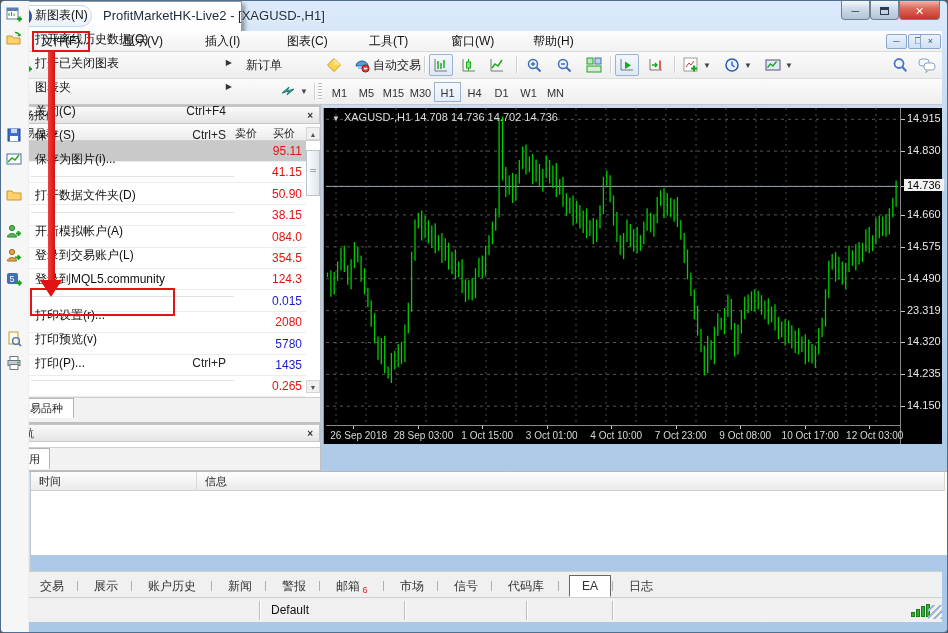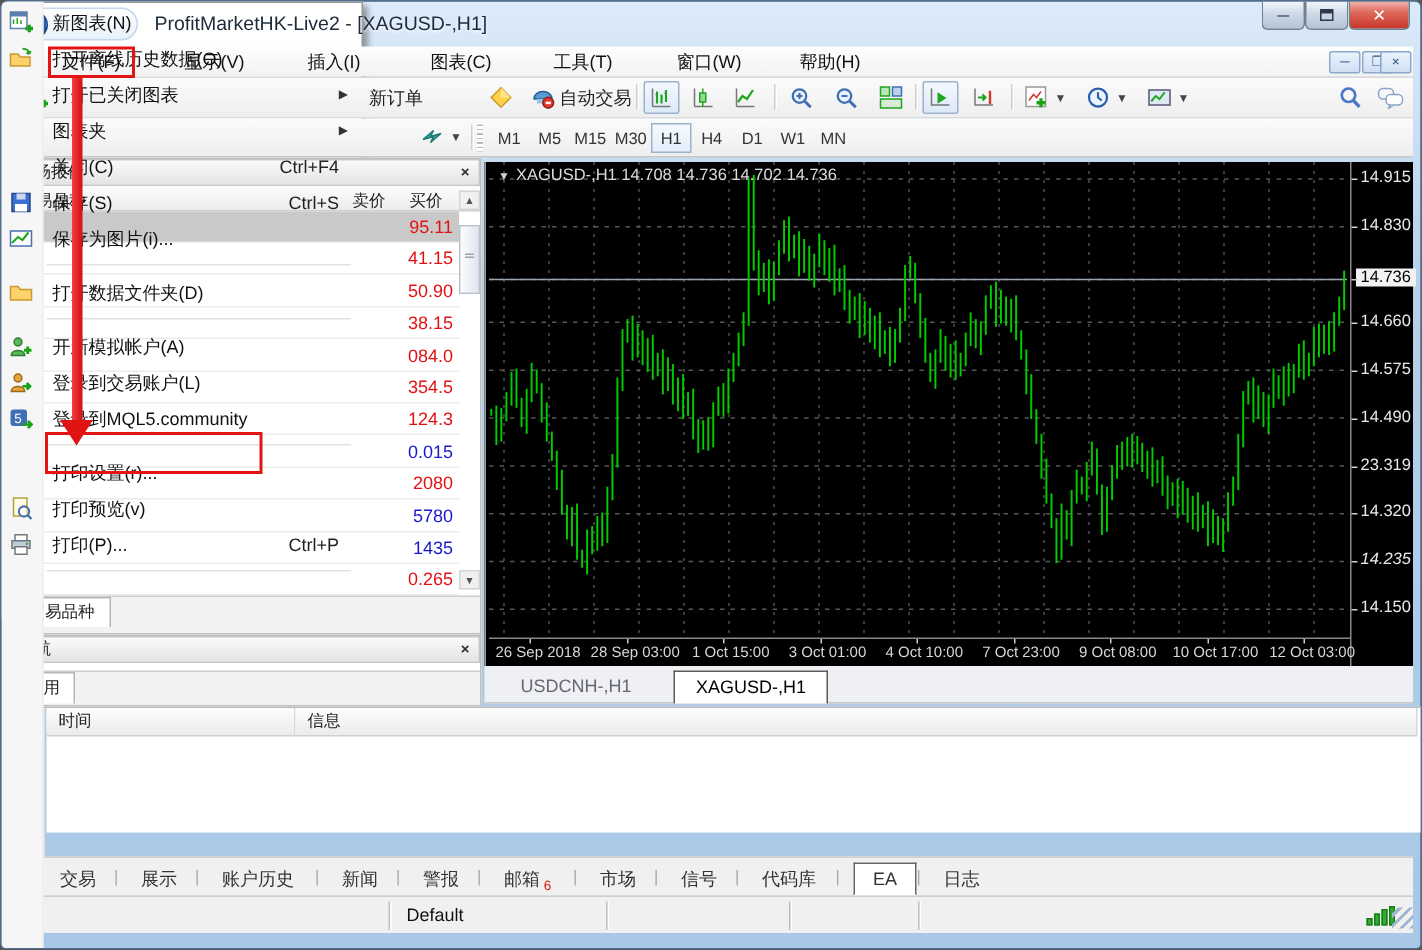--- a/index.html
+++ b/index.html
@@ -614,21 +614,21 @@
       <div class="plabel" style="top: 99.9172px;">14.660</div>
       <div class="ptick" style="top: 106.917px;"></div>
       <div class="plabel" style="top: 131.805px;">14.575</div>
       <div class="ptick" style="top: 138.805px;"></div>
       <div class="plabel" style="top: 163.692px;">14.490</div>
       <div class="ptick" style="top: 170.692px;"></div>
       <div class="plabel" style="top: 195.58px;">23.319</div>
       <div class="ptick" style="top: 202.58px;"></div>
       <div class="plabel" style="top: 227.467px;">14.320</div>
       <div class="ptick" style="top: 234.467px;"></div>
-      <div class="plabel" style="top: 259.355px; font-style: italic;">14.235</div>
+      <div class="plabel" style="top: 259.355px;">14.235</div>
       <div class="ptick" style="top: 266.355px;"></div>
       <div class="plabel" style="top: 291.243px;">14.150</div>
       <div class="ptick" style="top: 298.243px;"></div>
     </div>
   <div id="taxis" class="abs">
       <div class="tlabel" style="left: 27px; transform: translateX(-40%);">26 Sep 2018</div>
       <div class="ttick" style="left: 27px;"></div>
       <div class="tlabel" style="left: 91.5px; transform: translateX(-40%);">28 Sep 03:00</div>
       <div class="ttick" style="left: 91.5px;"></div>
       <div class="tlabel" style="left: 156px; transform: translateX(-40%);">1 Oct 15:00</div>
@@ -638,24 +638,20 @@
       <div class="tlabel" style="left: 285px; transform: translateX(-40%);">4 Oct 10:00</div>
       <div class="ttick" style="left: 285px;"></div>
       <div class="tlabel" style="left: 349.5px; transform: translateX(-40%);">7 Oct 23:00</div>
       <div class="ttick" style="left: 349.5px;"></div>
       <div class="tlabel" style="left: 414px; transform: translateX(-40%);">9 Oct 08:00</div>
       <div class="ttick" style="left: 414px;"></div>
       <div class="tlabel" style="left: 478.5px; transform: translateX(-40%);">10 Oct 17:00</div>
       <div class="ttick" style="left: 478.5px;"></div>
       <div class="tlabel" style="left: 543px; transform: translateX(-40%);">12 Oct 03:00</div>
       <div class="ttick" style="left: 543px;"></div>
-    </div>
-  <div id="charttabs" class="abs">
-      <div class="ctab" style="left: 10px;">USDCNH-,H1</div>
-      <div class="ctab active" style="left: 126px;">XAGUSD-,H1</div>
     </div>
 
   <div id="term" class="abs">
     <div id="term-strip">
       <span class="closex" style="left:5px;top:5px">×</span>
       <span id="term-vtitle">终端</span>
     </div>
     <div id="term-heads"></div>
   <div class="thead" style="left: 18px; width: 166px;">时间</div>
       <div class="thead" style="left: 184px; width: 748px;">信息</div>

